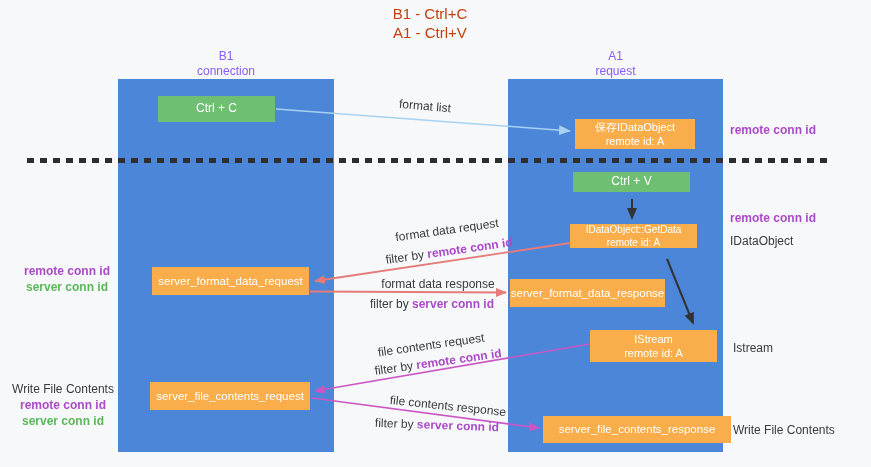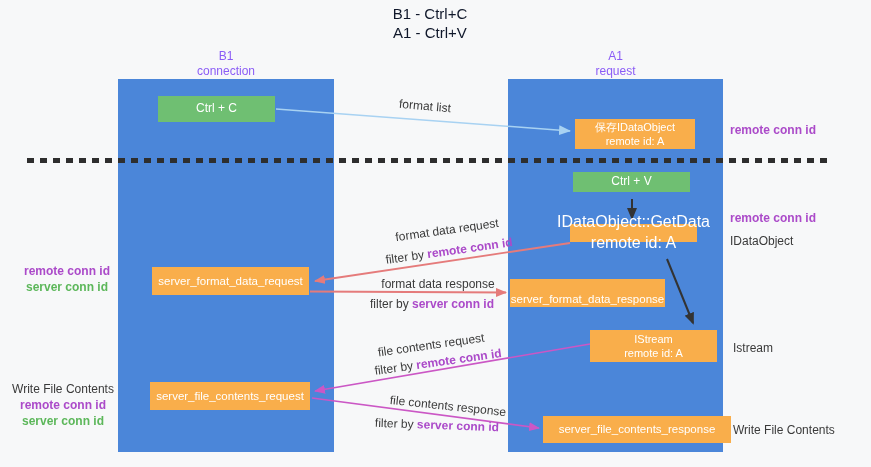--- a/index.html
+++ b/index.html
@@ -4,21 +4,21 @@
 <style>
   html,body { margin:0; padding:0; background:#f7f8f9; }
   .canvas {
     position:relative; width:871px; height:467px; overflow:hidden;
     background:#f7f8f9;
     font-family:"Liberation Sans","DejaVu Sans",sans-serif;
     color:#3a3a3a;
   }
   .title {
     position:absolute; left:300px; top:4px; width:260px;
-    text-align:center; font-size:15px; line-height:19px; color:#0f172a;
+    text-align:center; font-size:15px; line-height:19px; color:#c2410c;
   }
   .col-header {
     position:absolute; top:49px; text-align:center;
     font-size:12px; line-height:15px; color:#8b5cf6;
   }
   .col-header.left  { left:118px; width:216px; }
   .col-header.right { left:508px; width:215px; }
   .column { position:absolute; top:79px; height:373px; background:#4b86d9; }
   .column.left  { left:118px; width:216px; }
   .column.right { left:508px; width:215px; }
@@ -96,30 +96,30 @@
 
   <div class="box orange" style="left:575px; top:119px; width:120px; height:30px; font-size:11px;">
     <span>保存IDataObject</span>
     <span>remote id: A</span>
   </div>
 
   <div class="box green" style="left:573px; top:172px; width:117px; height:20px;">
     <span>Ctrl + V</span>
   </div>
 
-  <div class="box orange" style="left:570px; top:224px; width:127px; height:18px; font-size:16px;">
+  <div class="box orange" style="left:570px; top:224px; width:127px; height:24px; font-size:10px;">
     <span>IDataObject::GetData</span>
     <span>remote id: A</span>
   </div>
 
   <div class="box orange" style="left:152px; top:267px; width:157px; height:28px;">
     <span>server_format_data_request</span>
   </div>
 
-  <div class="box orange" style="left:510px; top:279px; width:155px; height:28px;justify-content:flex-end;">
+  <div class="box orange" style="left:510px; top:279px; width:155px; height:28px;">
     <span>server_format_data_response</span>
   </div>
 
   <div class="box orange" style="left:590px; top:330px; width:127px; height:32px; font-size:11px;">
     <span>IStream</span>
     <span>remote id: A</span>
   </div>
 
   <div class="box orange" style="left:150px; top:382px; width:160px; height:28px;">
     <span>server_file_contents_request</span>

